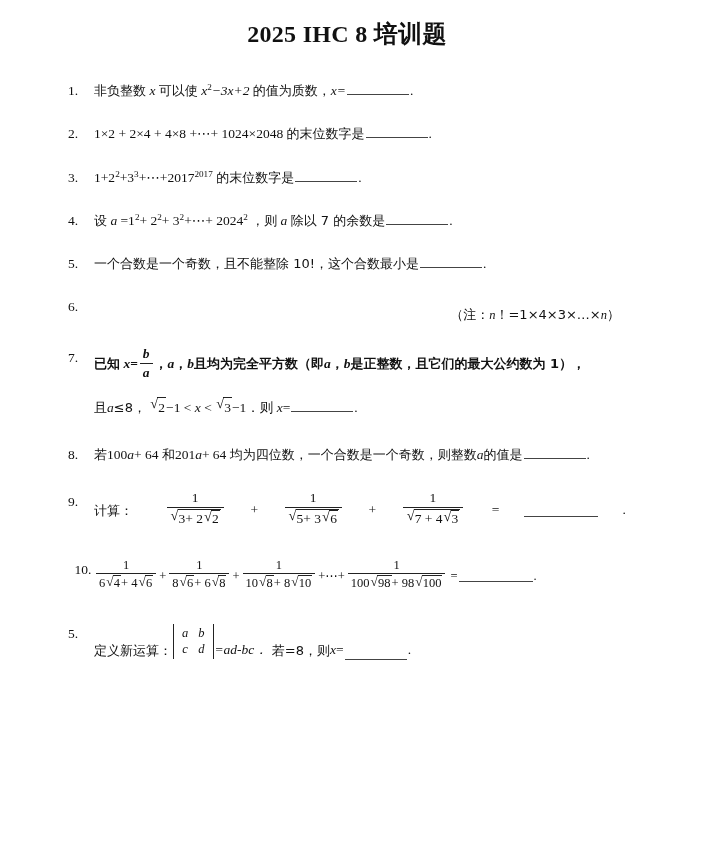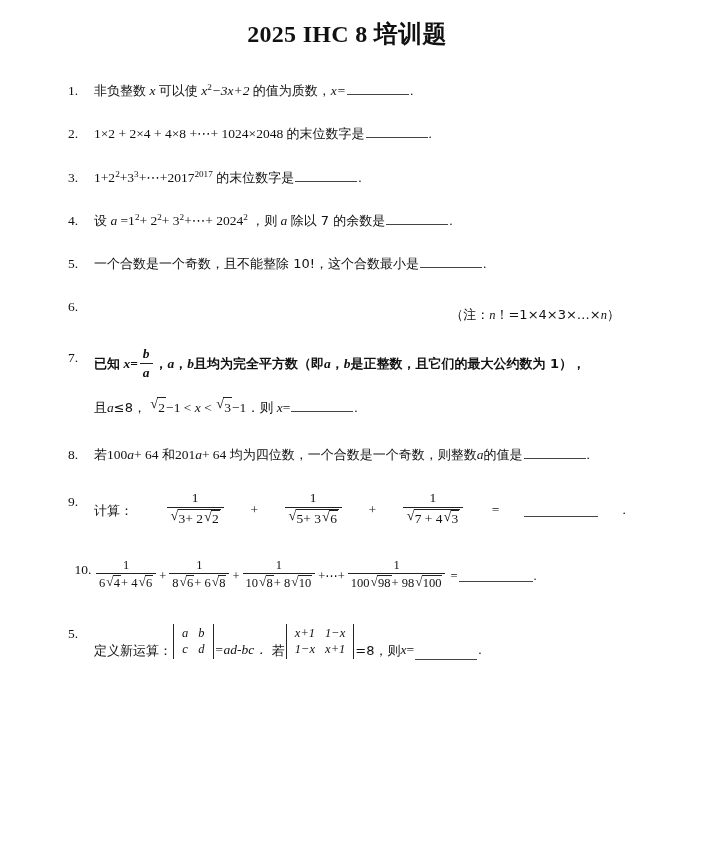--- a/index.html
+++ b/index.html
@@ -319,34 +319,20 @@
               </tr>
               <tr>
                 <td class="mi">c</td>
                 <td class="mi">d</td>
               </tr>
             </tbody>
               </table>
           </span>
           <span class="mi">=ad-bc．</span>
           <span class="cn" style="margin-left:4px;">若</span>
-          <span class="det">
-            <table>
-              <tbody>
-                  <tr>
-                <td class="mi">x+1</td>
-                <td class="mi">1−x</td>
-              </tr>
-              <tr>
-                <td class="mi">1−x</td>
-                <td class="mi">x+1</td>
-              </tr>
-            </tbody>
-              </table>
-          </span>
           <span class="cn">=8，则</span>
           <span class="mi">x</span>
             <span class="mn">=</span>
             <span class="blank"></span>
             <span class="mn">.</span>
         </span>
       </div>
     </div>
 
   </div>

